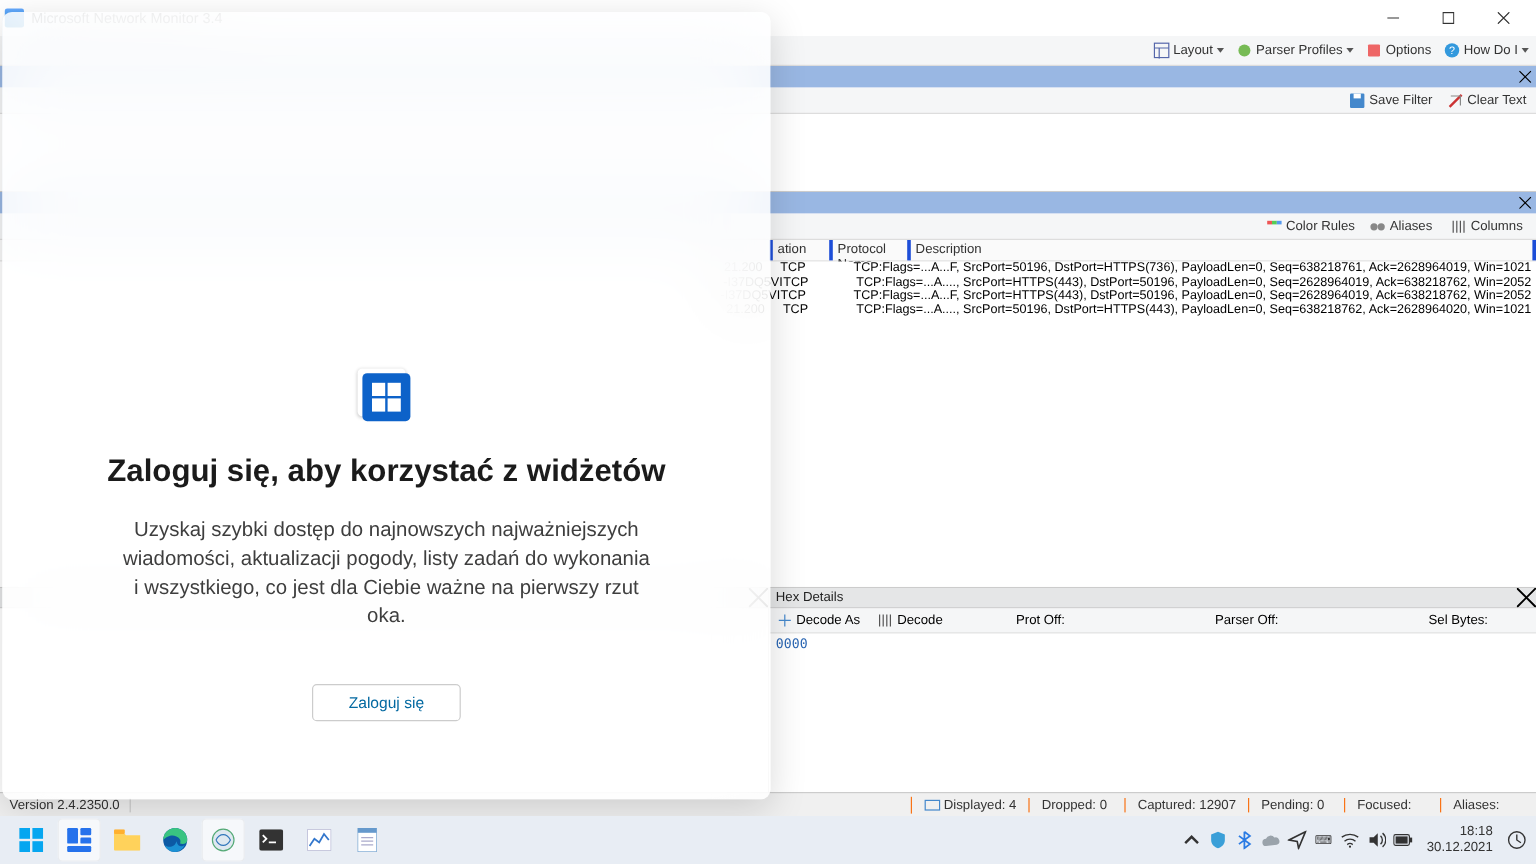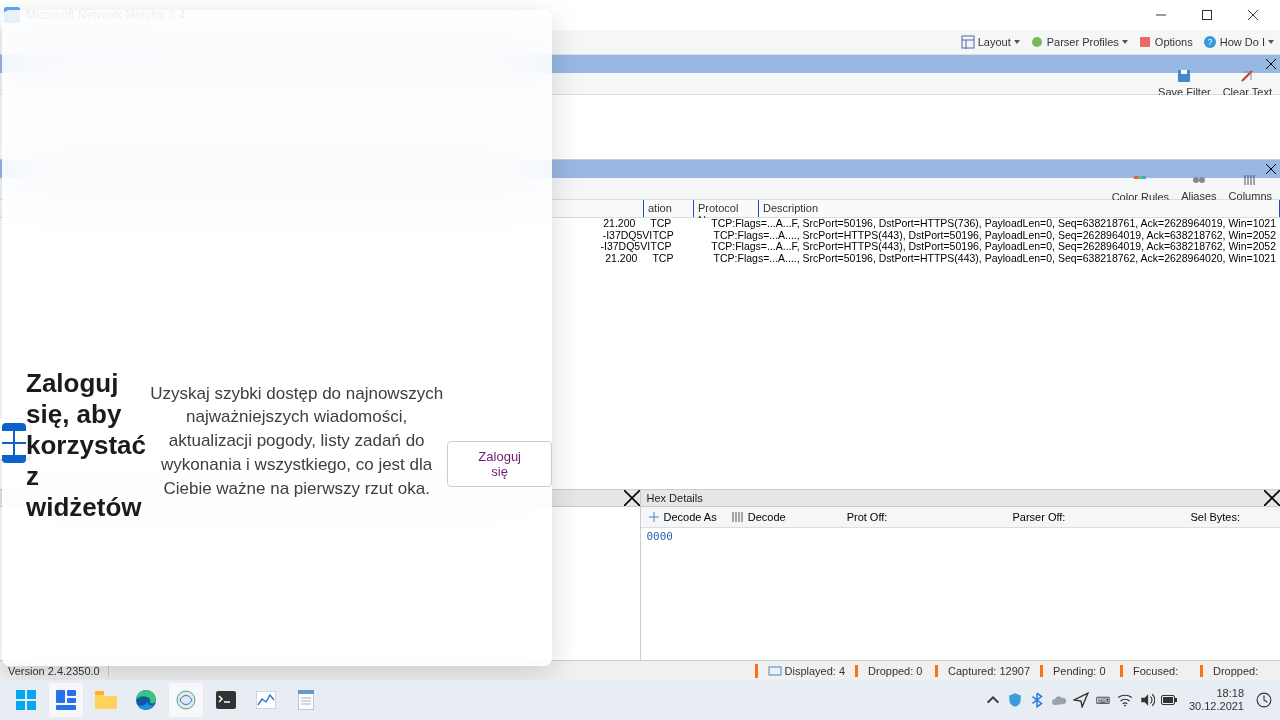--- a/index.html
+++ b/index.html
@@ -17,26 +17,26 @@
 .toolbar-row { height:25px; display:flex; justify-content:flex-end; align-items:center; background:#f5f6f7; border-bottom:1px solid #ddd; padding-right:6px; gap:10px; font-size:11px; }
 .toolbar-row .item { display:flex; align-items:center; gap:3px; color:#333; cursor:pointer; }
 .toolbar-row .item .caret { border-left:3px solid transparent; border-right:3px solid transparent; border-top:4px solid #555; }
 
 .work-area { flex:1; display:flex; flex-direction:column; position:relative; }
 .upper { height:105px; display:flex; flex-direction:column; border-bottom:1px solid #ccc; }
 .pane-header { height:18px; background:#99b7e3; display:flex; align-items:center; justify-content:flex-end; padding:0 2px; }
 .pane-header .x { width:14px; height:14px; display:flex; align-items:center; justify-content:center; cursor:pointer; }
 .pane-header .x svg { width:10px; height:10px; }
 .pane-tools { height:22px; background:#f5f6f7; display:flex; align-items:center; justify-content:flex-end; gap:12px; padding-right:8px; font-size:11px; border-bottom:1px solid #ddd; }
-.pane-tools .tool { display:flex; align-items:center; gap:3px; cursor:pointer; color:#333;flex-direction:column; }
+.pane-tools .tool { display:flex; align-items:center; gap:3px; cursor:pointer; color:#333; }
 .pane-body { flex:1; background:#fff; }
 
 .middle { flex:1; display:flex; flex-direction:column; border-bottom:1px solid #ccc; }
 .grid-head { height:18px; background:#fafafa; border-bottom:1px solid #ddd; display:flex; font-size:11px; color:#333; }
-.grid-head div { padding:2px 4px; border-right:1px solid #1d4ed8; }
+.grid-head div { padding:2px 4px; border-right:3px solid #1d4ed8; }
 .grid-body { flex:1; background:#fff; overflow:hidden; font-size:10.5px; font-family:Tahoma,sans-serif; color:#000; }
 .grid-row { display:flex; height:11.5px; line-height:11.5px; white-space:nowrap; }
 .grid-row div { padding:0 4px; }
 
 .col-dest { width:50px; }
 .col-proto { width:65px; }
 .col-desc { flex:1; }
 
 .lower { height:170px; display:flex; }
 .lower .pane-left { flex:1; display:flex; flex-direction:column; border-right:1px solid #ccc; }
@@ -44,31 +44,31 @@
 .sub-header { height:17px; background:#e5e6e7; border-bottom:1px solid #ccc; display:flex; align-items:center; font-size:11px; color:#222; }
 .sub-header .title { flex:1; padding-left:6px; }
 .sub-header .x { width:16px; cursor:pointer; display:flex; align-items:center; justify-content:center; }
 .sub-tools { height:21px; background:#f5f6f7; border-bottom:1px solid #ddd; display:flex; align-items:center; gap:14px; padding:0 6px; font-size:11px; }
 .sub-tools .seg { display:flex; align-items:center; gap:3px; cursor:pointer; }
 .hex-body { flex:1; background:#fff; padding:2px 6px; font-family:Consolas,monospace; font-size:11px; color:#2a66b3; }
 
 .status-bar { height:20px; background:#f0f0f0; border-top:1px solid #ccc; display:flex; align-items:center; font-size:11px; color:#333; }
 .status-bar .lseg { padding:0 8px; border-right:1px solid #ccc; }
 .status-bar .spacer { flex:1; }
-.status-bar .rseg { padding:0 10px; border-left:3px solid #f97316; min-width:80px; display:flex; align-items:center; gap:3px; }
-
-
-.widgets-panel { position:absolute; top:10px; left:2px; width:550px; height:656px; background:rgba(255,255,255,0.82); backdrop-filter:blur(30px); border-radius:8px; box-shadow:0 8px 30px rgba(0,0,0,0.15); display:flex; flex-direction:row; align-items:center; justify-content:center; padding-top:236px; }
+.status-bar .rseg { padding:0 10px; border-left:1px solid #f97316; min-width:80px; display:flex; align-items:center; gap:3px; }
+
+
+.widgets-panel { position:absolute; top:10px; left:2px; width:640px; height:656px; background:rgba(255,255,255,0.82); backdrop-filter:blur(30px); border-radius:8px; box-shadow:0 8px 30px rgba(0,0,0,0.15); display:flex; flex-direction:column; align-items:center; justify-content:center; padding-top:236px; }
 .widgets-panel .logo { width:40px; height:40px; background:#0d62c9; border-radius:4px; margin-bottom:26px; position:relative; display:flex; align-items:center; justify-content:center; }
 .widgets-panel .logo::before { content:''; position:absolute; width:40px; height:40px; background:#fff; border-radius:4px; z-index:-1; box-shadow:0 1px 3px rgba(0,0,0,0.2); transform:translate(-4px,-4px); }
 .widgets-panel .logo .grid { display:grid; grid-template-columns:1fr 1fr; grid-template-rows:1fr 1fr; gap:2px; width:24px; height:24px; }
 .widgets-panel .logo .grid div { background:#fff; }
 .widgets-panel h1 { font-size:26px; font-weight:600; color:#1b1b1b; margin-bottom:22px; }
 .widgets-panel p { font-size:17px; color:#3e3e3e; text-align:center; max-width:440px; line-height:1.4; margin-bottom:30px; }
-.widgets-panel button { background:#fff; border:1px solid #ccc; border-radius:4px; padding:7px 30px; font-size:13px; color:#701a75; cursor:pointer;margin-top:15px; }
+.widgets-panel button { background:#fff; border:1px solid #ccc; border-radius:4px; padding:7px 30px; font-size:13px; color:#0369a1; cursor:pointer;margin-top:15px; }
 
 
 .taskbar { position:absolute; bottom:0; left:0; right:0; height:40px; background:#e8edf4; display:flex; align-items:center; padding:0 8px; }
 .taskbar .left-icons { display:flex; gap:4px; }
 .taskbar .left-icons .tb { width:36px; height:36px; display:flex; align-items:center; justify-content:center; border-radius:4px; cursor:pointer; }
 .taskbar .left-icons .tb.active { background:rgba(255,255,255,0.6); box-shadow:inset 0 0 0 1px rgba(0,0,0,0.05); }
 .taskbar .spacer { flex:1; }
 .taskbar .tray { display:flex; align-items:center; gap:6px; font-size:11px; color:#333; }
 .taskbar .tray .ico { width:16px; height:16px; display:flex; align-items:center; justify-content:center; }
 .taskbar .clock { text-align:right; line-height:1.15; padding:0 6px; font-size:11px; }
@@ -283,21 +283,21 @@
     <div class="rseg">
       <svg class="mini-ico" viewBox="0 0 14 14">
           <rect x="1" y="3" width="12" height="8" fill="none" stroke="#48c"></rect>
         </svg>
       <span>Displayed: 4</span>
     </div>
     <div class="rseg">Dropped: 0</div>
     <div class="rseg">Captured: 12907</div>
     <div class="rseg">Pending: 0</div>
     <div class="rseg">Focused:</div>
-    <div class="rseg">Dropped:</div>
+    <div class="rseg">Aliases:</div>
   </div>
 </div>
 
 <div class="widgets-panel">
   <div class="logo">
     <div class="grid">
         <div></div>
         <div></div>
         <div></div>
         <div></div>

